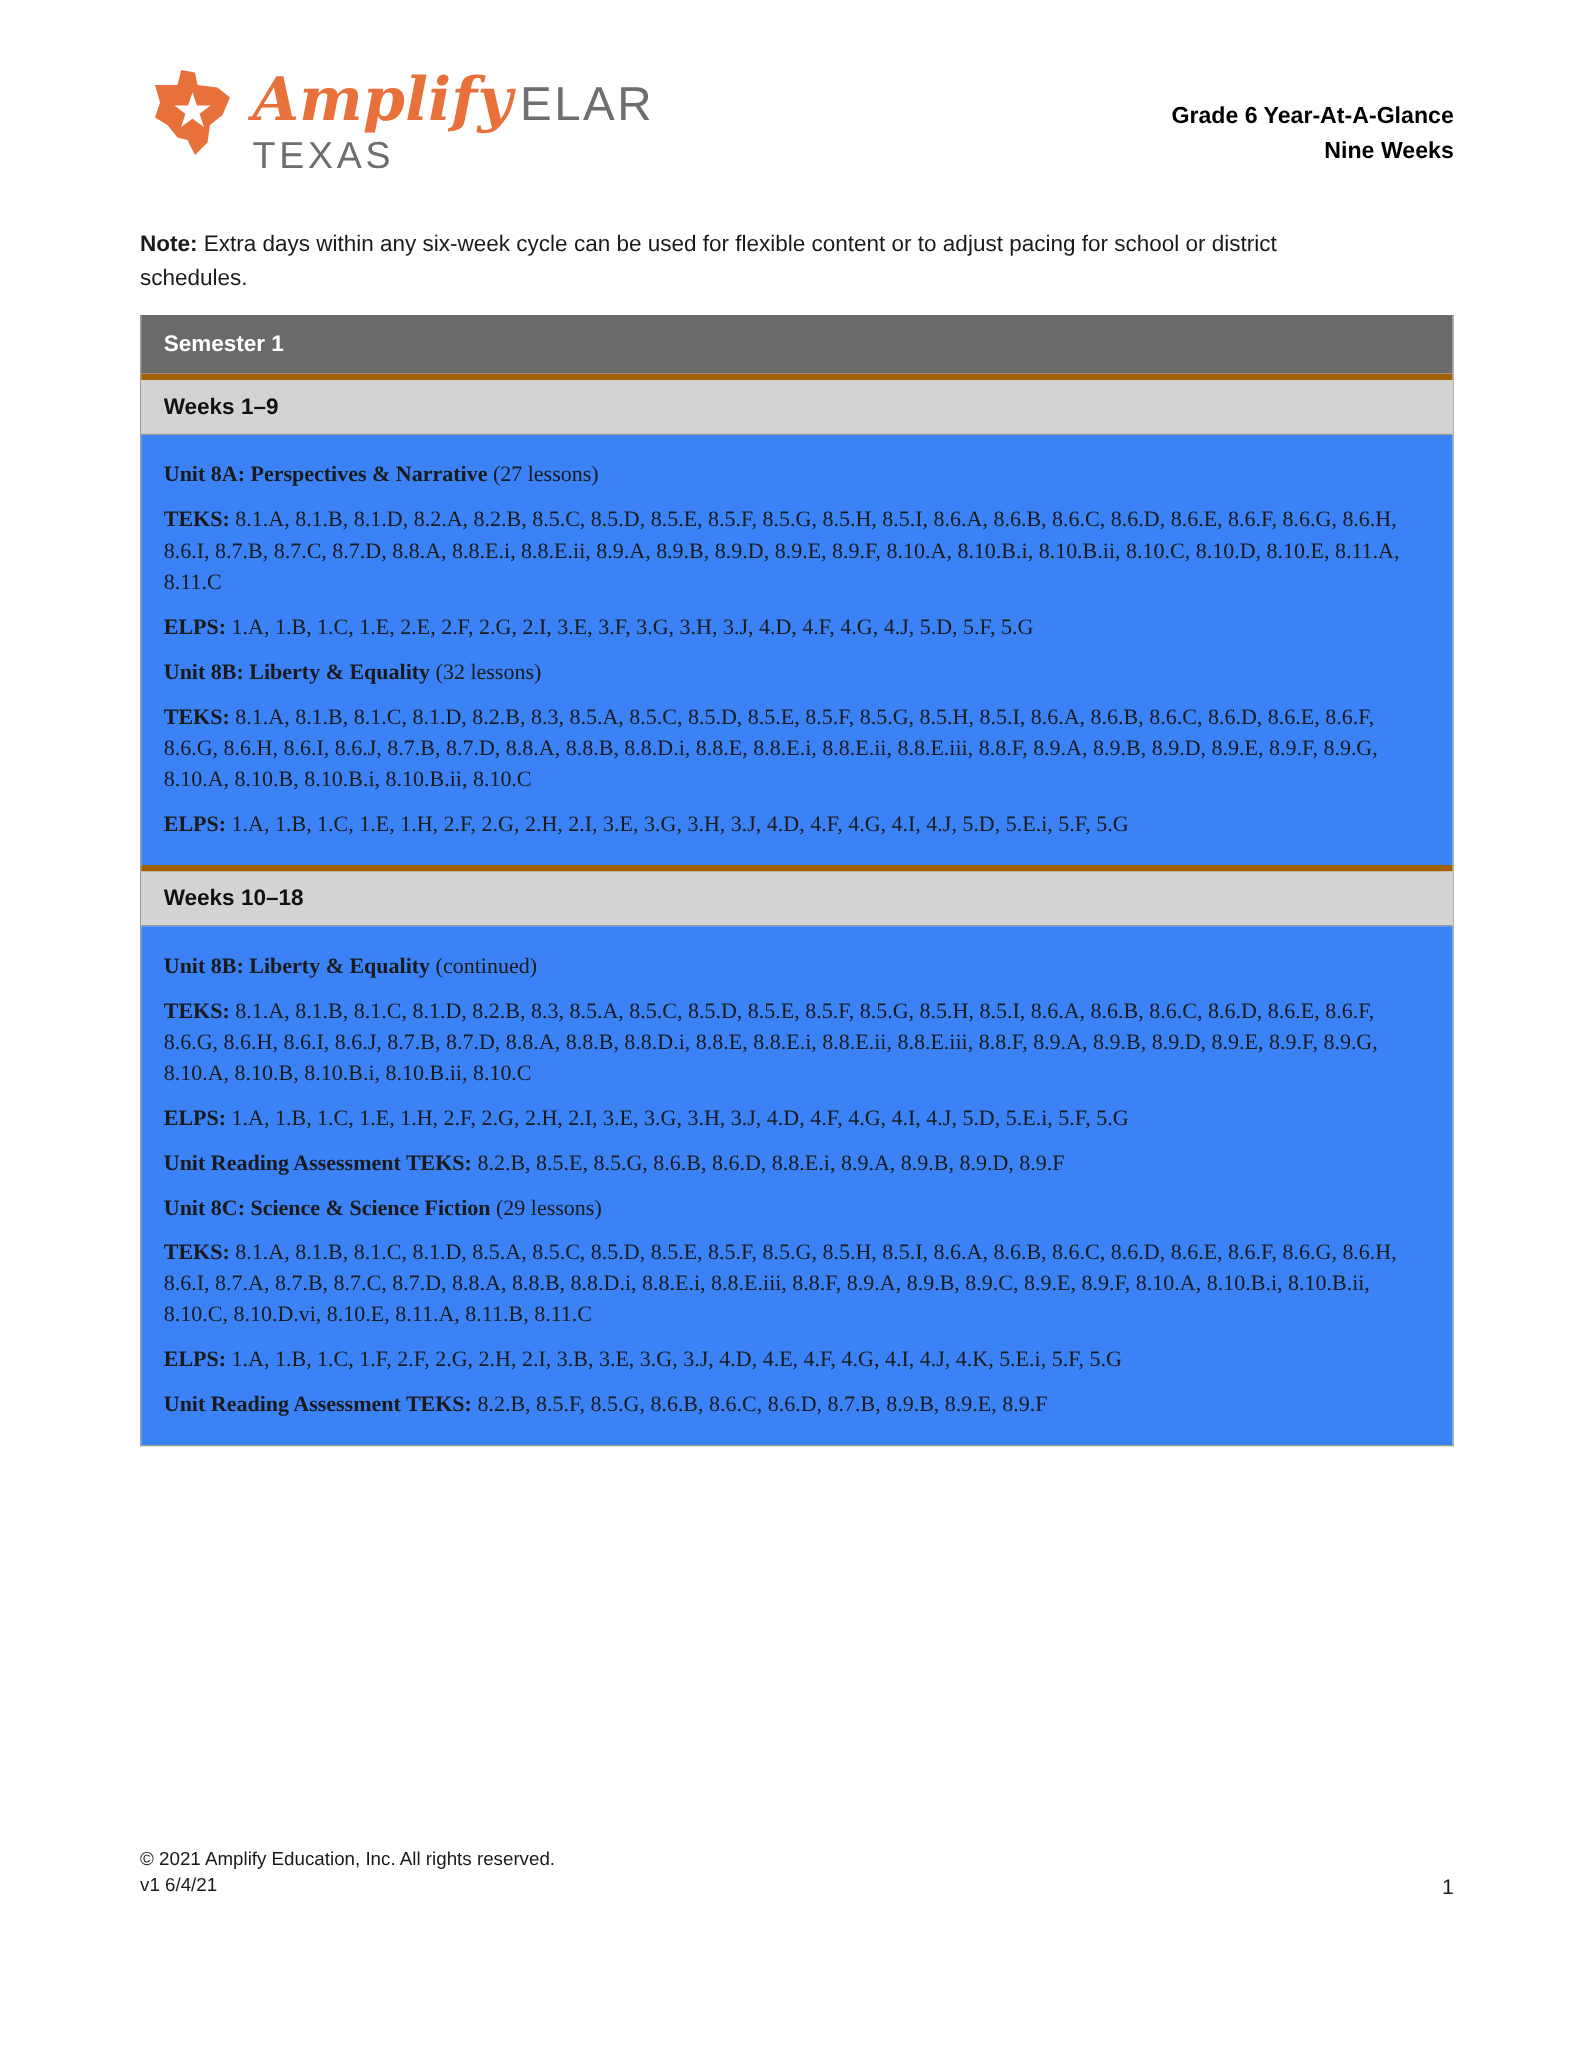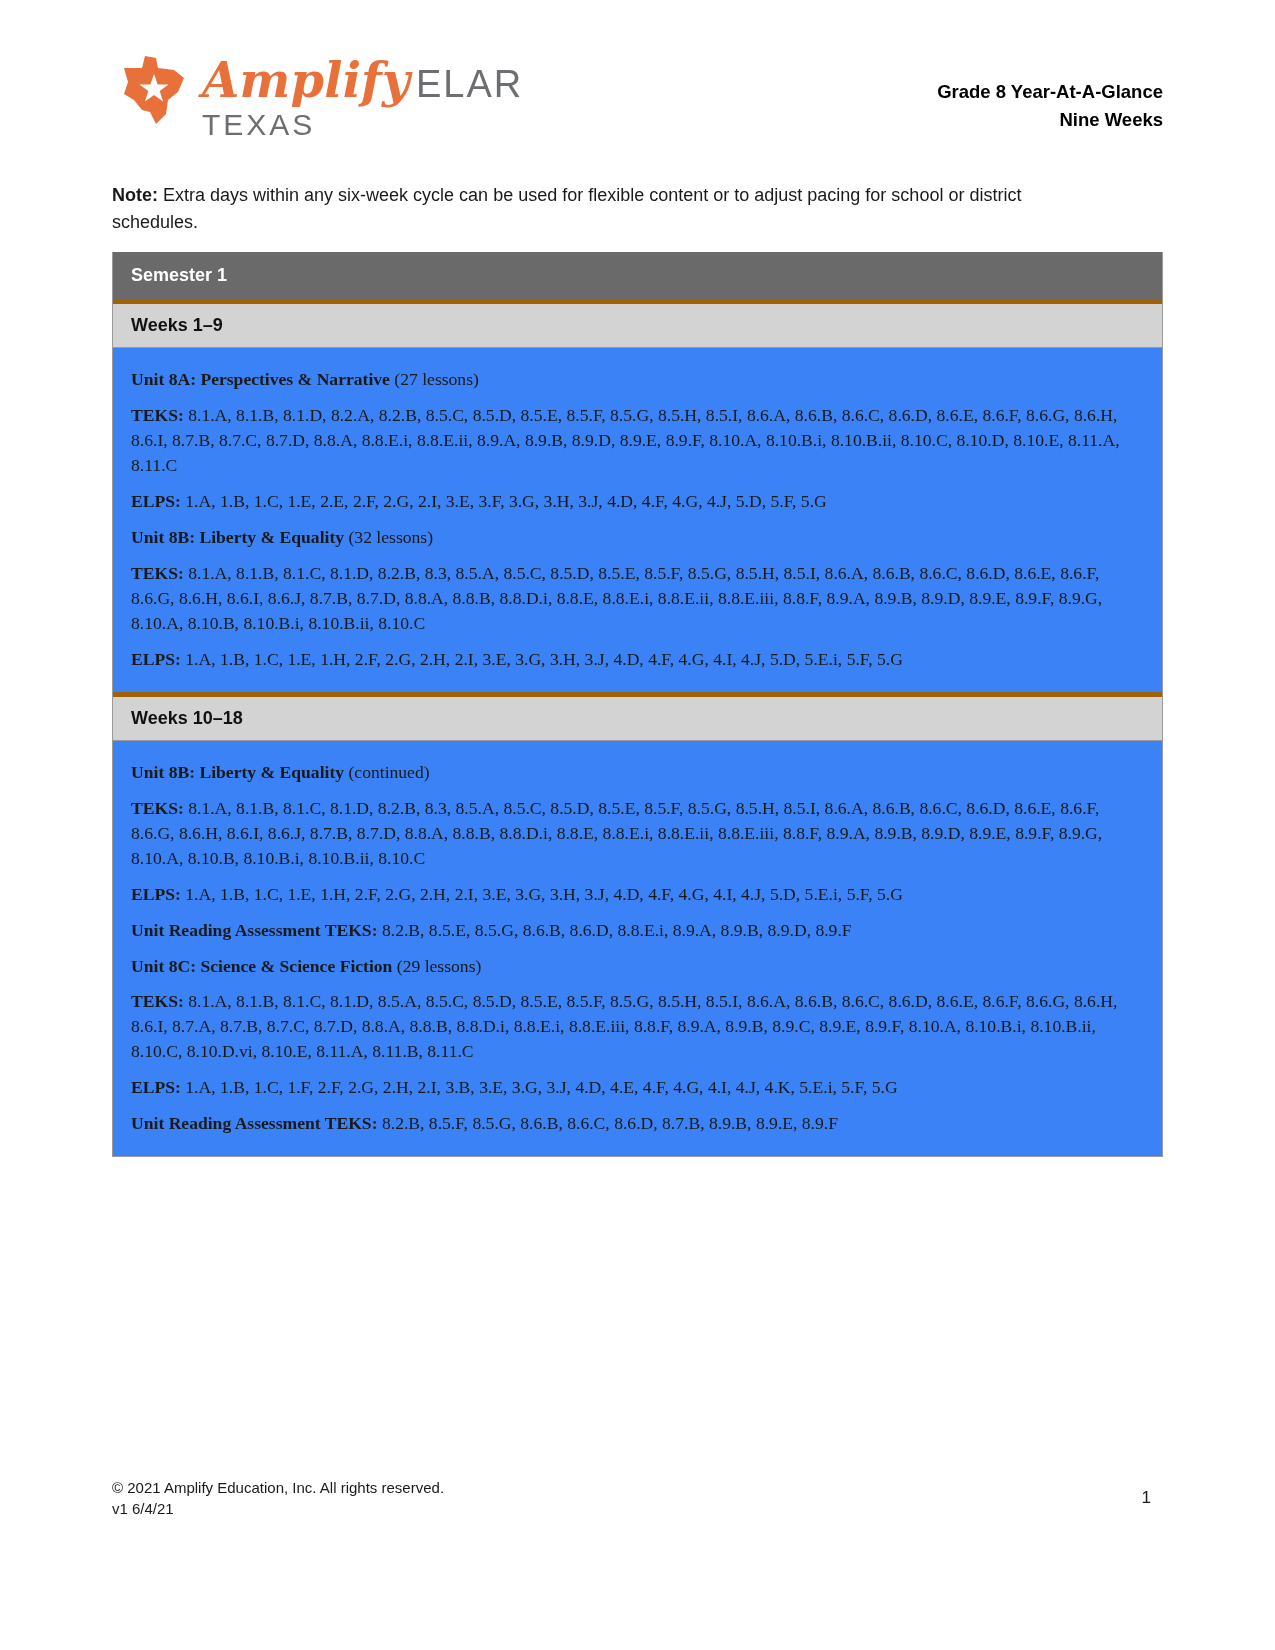--- a/index.html
+++ b/index.html
@@ -125,25 +125,25 @@
   .para:first-child { margin-top: 5px; }
   .para:last-child { margin-bottom: 4px; }
   .para b { font-weight: bold; }
   .unit-title { font-weight: bold; }
   .unit-sub { font-weight: normal; }
 
   
   .footer {
     position: absolute;
     left: 112px;
-    right: 124px;
+    right: 112px;
     bottom: 130px;
     display: flex;
     justify-content: space-between;
-    align-items: center;
+    align-items: flex-end;
     font-size: 15px;
     color: #1a1a1a;
   }
   .footer-left { line-height: 1.45; }
   .footer-right { font-size: 17px; }
 </style>
 </head>
 <body>
 
 <div class="page">
@@ -157,21 +157,21 @@
         </svg>
       </div>
       <div class="logo-text">
         <div class="logo-line1">
           <span class="logo-amplify">Amplify</span><span class="logo-elar">ELAR</span>
         </div>
         <div class="logo-line2">TEXAS</div>
       </div>
     </div>
     <div class="header-right">
-      <div>Grade 8 Year-At-A-Glance</div>
+      <div>Grade 6 Year-At-A-Glance</div>
       <div>Nine Weeks</div>
     </div>
   </div>
 
   <div class="note">
     <b>Note:</b><span> Extra days within any six-week cycle can be used for flexible content or to adjust pacing for school or district schedules.</span>
   </div>
 
   <div class="table">
     <div class="sem-head">Semester 1</div>

